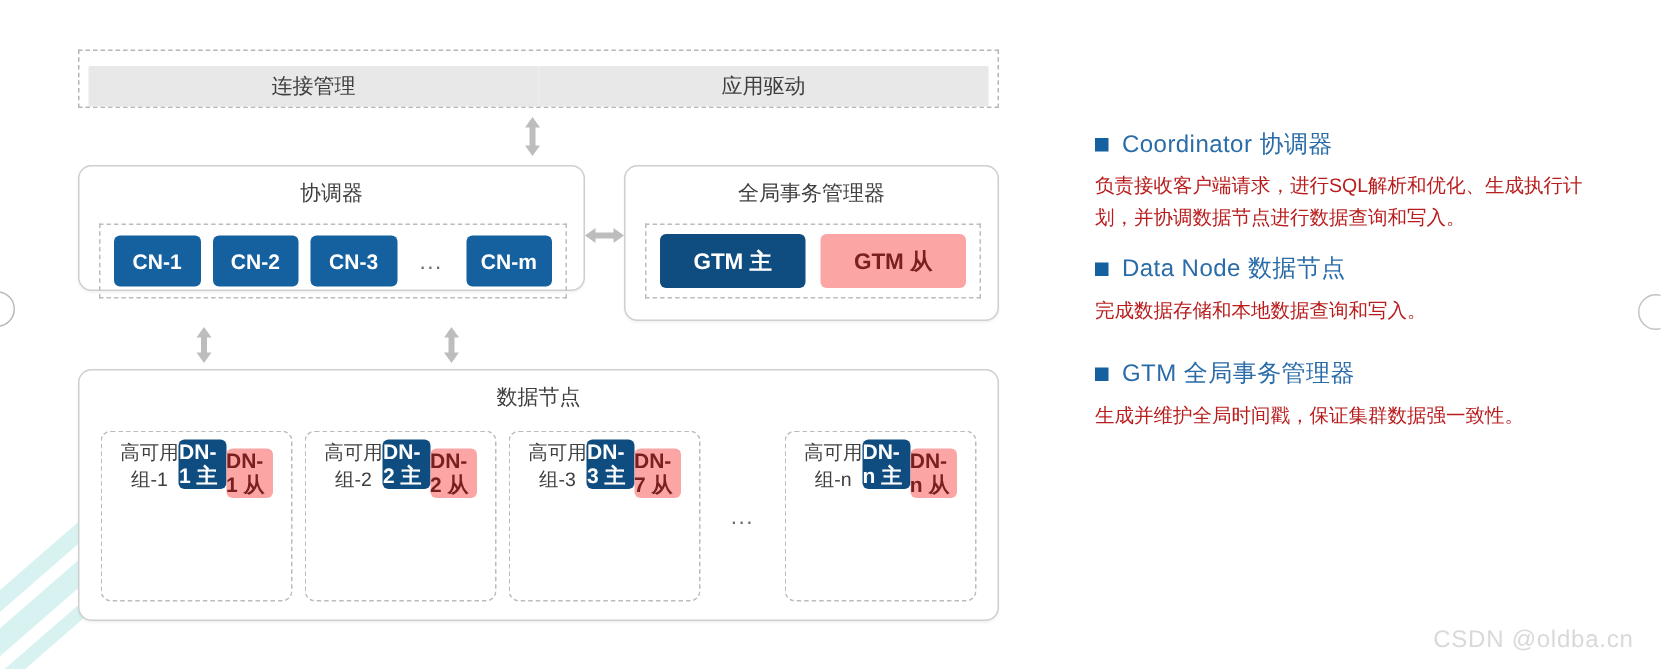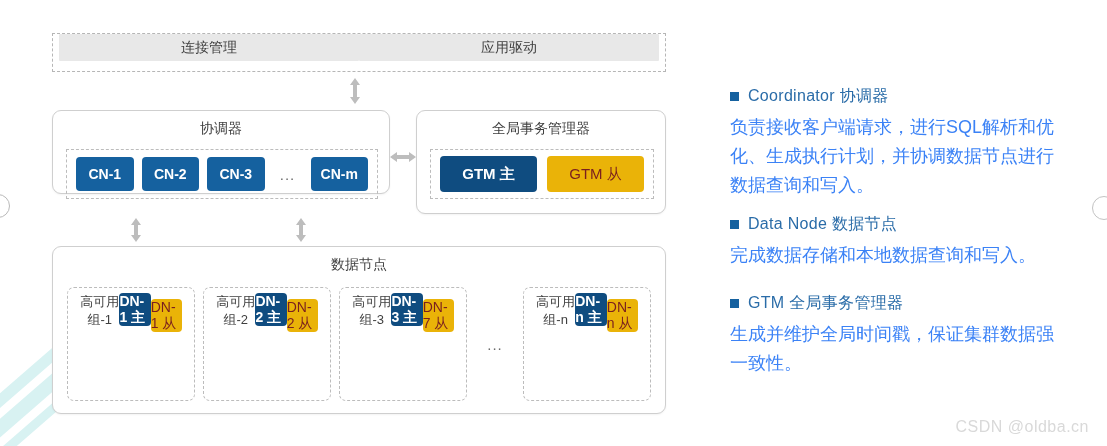--- a/index.html
+++ b/index.html
@@ -69,21 +69,21 @@
 
   .access-band {
     position: absolute;
     left: 52px;
     top: 33px;
     width: 614px;
     height: 39px;
     border: 1px dashed #b6b6b6;
     box-sizing: border-box;
     display: flex;
-    align-items: flex-start;
+    align-items: flex-end;
     gap: 0;
     padding: 0 6px;
   }
   .access-chip {
     flex: 1 1 0;
     height: 27px;
     background: #e8e8e8;
     display: flex;
     align-items: center;
     justify-content: center;
@@ -141,23 +141,23 @@
   }
   .node-primary {
     background: #15619f;
     color: #ffffff;
   }
   .node-primary-dark {
     background: #0f4c80;
     color: #ffffff;
   }
   .node-standby {
-    background: #eab308;
+    background: #fca5a5;
     color: #7a1f1f;
-    font-weight: normal;
+    font-weight: bold;
   }
   .cn-node { height: 34px; flex: 1 1 0; }
   .gtm-node { height: 36px; flex: 1 1 0; font-size: 15px; }
 
   .ellipsis {
     font-size: 15px;
     color: #6a6a6a;
     letter-spacing: 1px;
     padding: 0 2px;
     display: flex;
@@ -241,23 +241,23 @@
     height: 9px;
     background: #15619f;
     flex: 0 0 9px;
   }
   .legend-title {
     font-size: 16px;
     color: #2a6ca8;
     letter-spacing: 0.3px;
   }
   .legend-desc {
-    font-size: 18px;
+    font-size: 13px;
     line-height: 1.62;
-    color: #3b82f6;
+    color: #b91c1c;
     margin: 0;
   }
 
   .watermark {
     position: absolute;
     right: 18px;
     bottom: 10px;
     font-size: 16px;
     color: #d9d9d9;
     letter-spacing: 0.5px;

